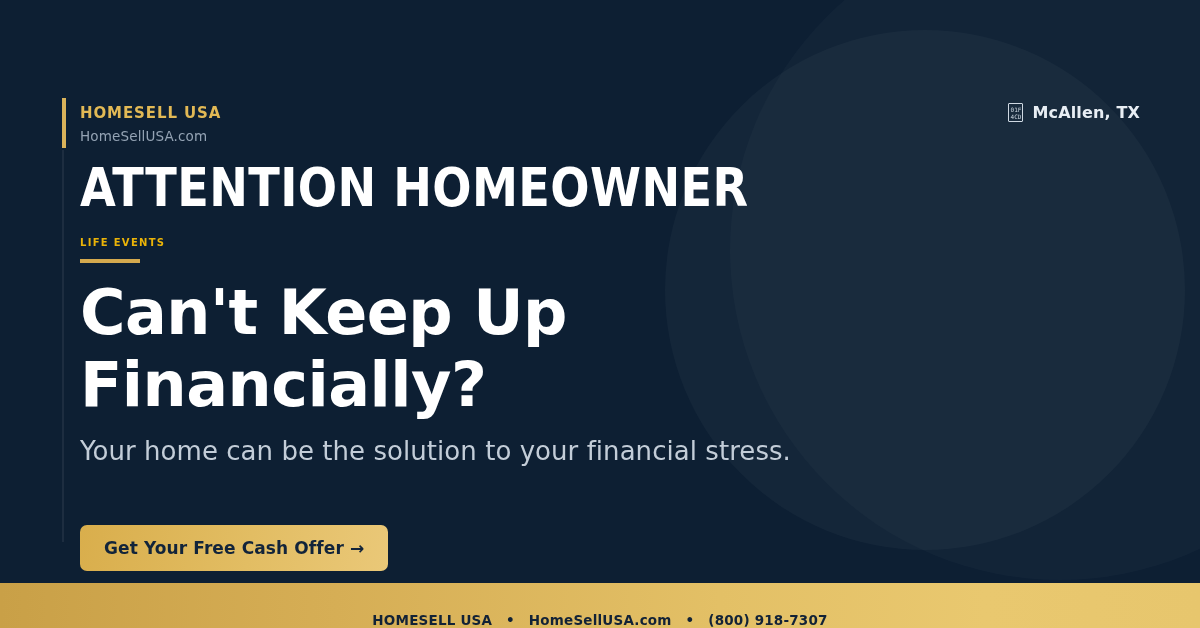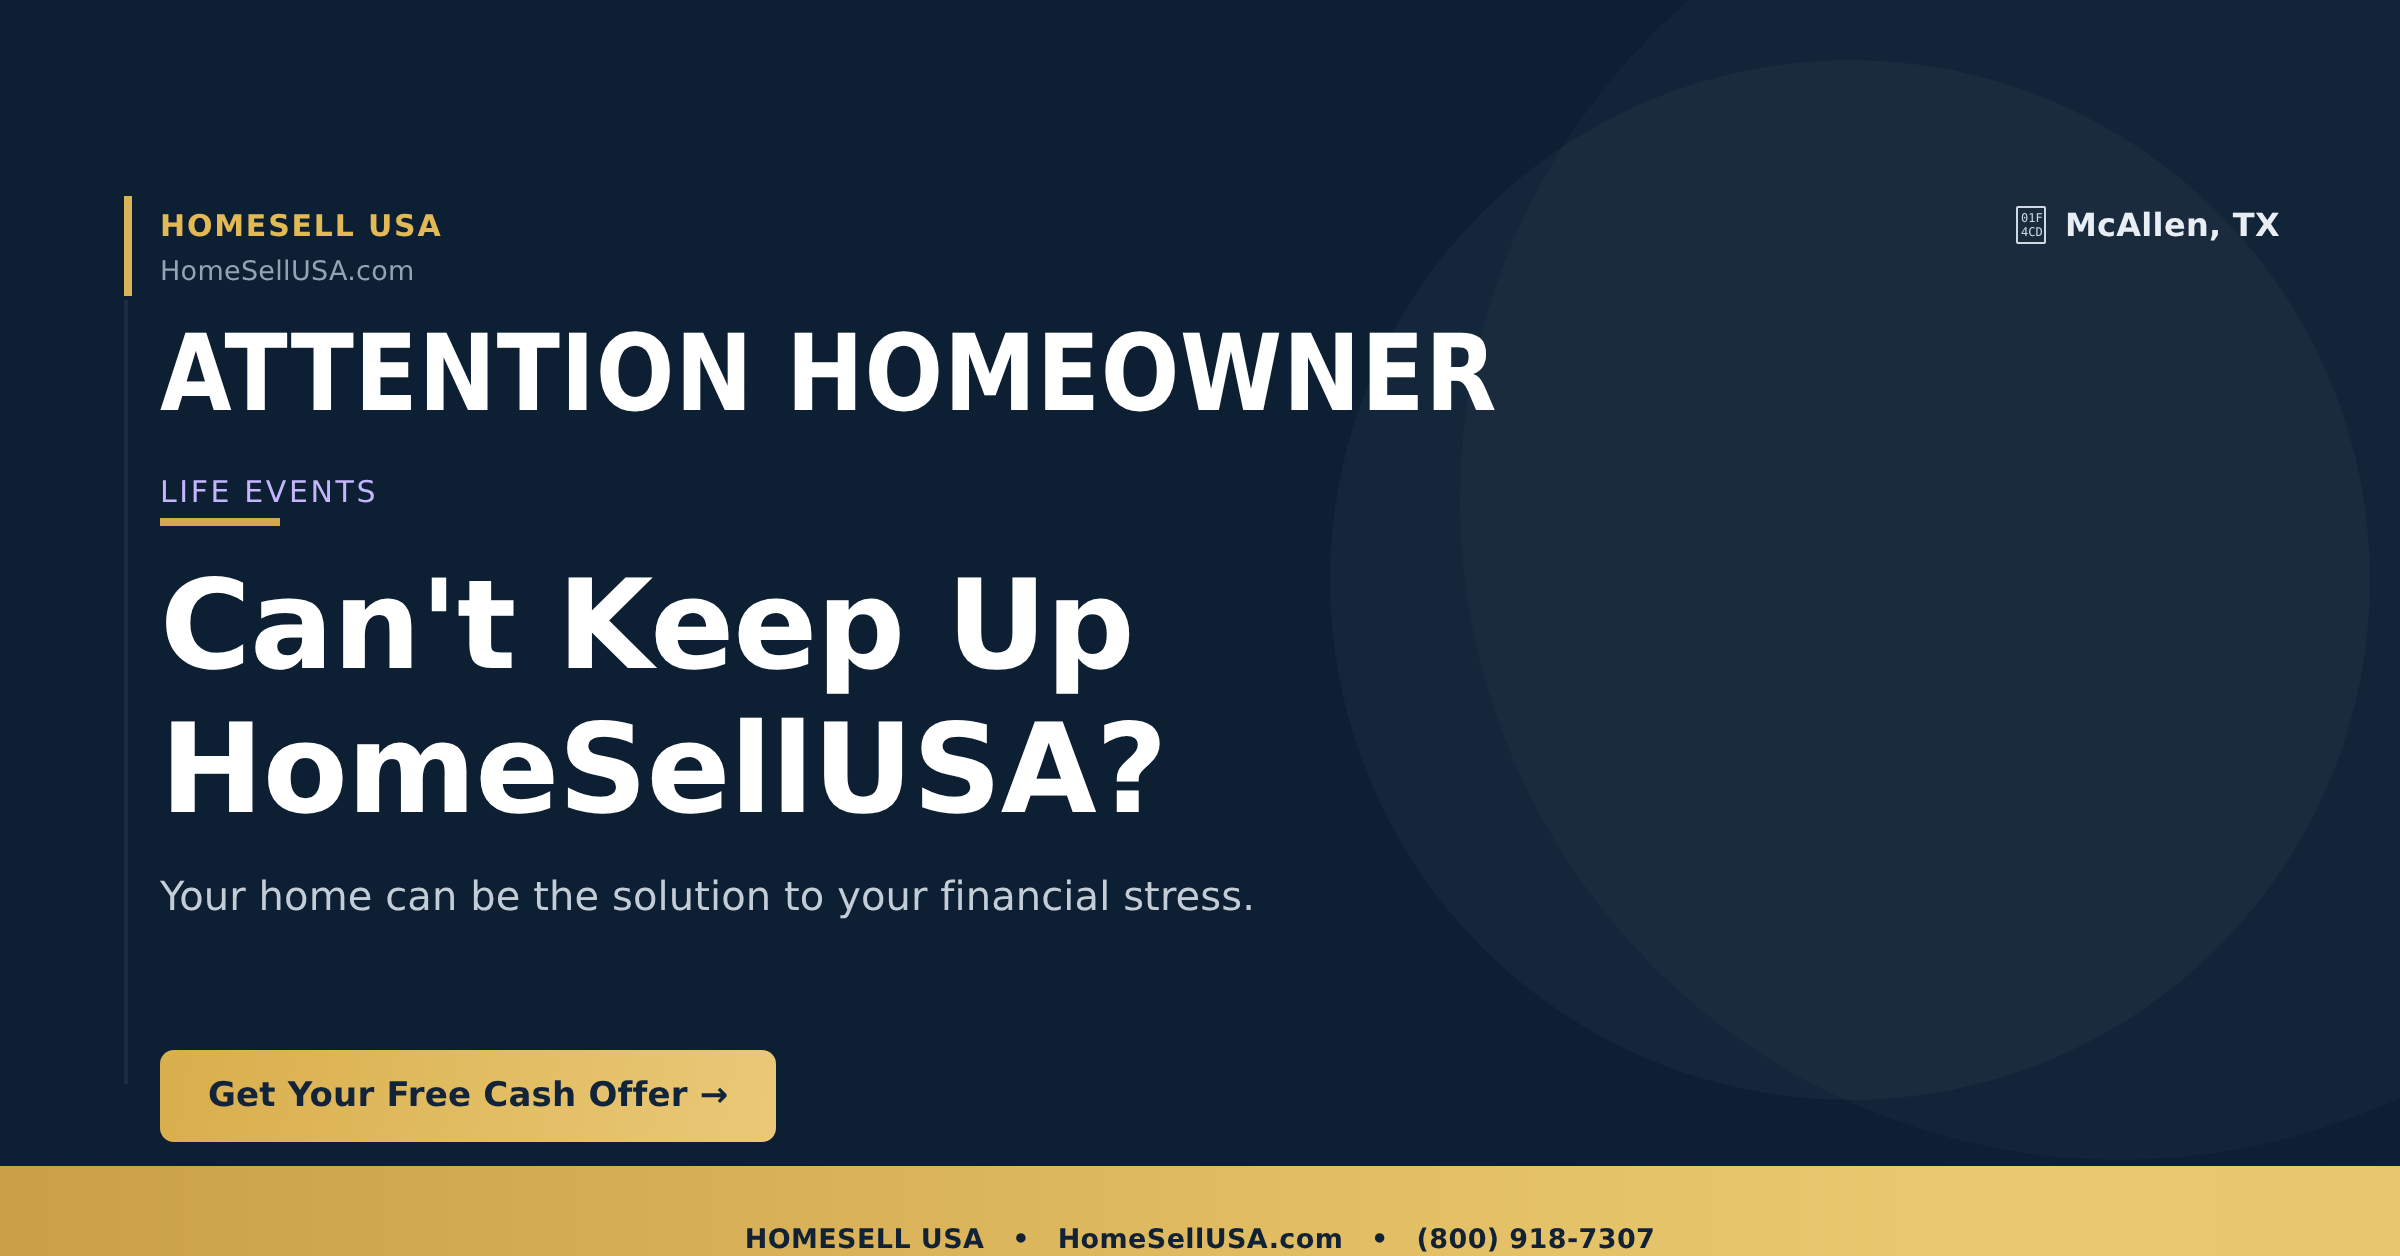--- a/index.html
+++ b/index.html
@@ -79,23 +79,23 @@
     color:#ffffff;
     letter-spacing:0.4px;
     line-height:1;
     transform:scaleX(0.97);
     transform-origin:left center;
     white-space:nowrap;
   }
 
   .eyebrow {
     position:absolute; left:0; top:237px;
-    font-size:15px; font-weight:normal;
+    font-size:10px; font-weight:bold;
     letter-spacing:1.3px;
-    color:#c4b5fd;
+    color:#eab308;
     font-family:"DejaVu Sans", sans-serif;
   }
   .eyebrow-rule {
     position:absolute; left:0; top:259px;
     width:60px; height:4px;
     background:#d4a94e;
   }
 
   .headline {
     position:absolute; left:0; top:277px;
@@ -103,21 +103,21 @@
     font-size:62px;
     font-weight:bold;
     color:#ffffff;
     line-height:1.16;
     letter-spacing:-0.5px;
     font-family:"DejaVu Sans", sans-serif;
   }
 
   .subhead {
     position:absolute; left:0; top:436px;
-    font-size:20px;
+    font-size:26px;
     color:#c3cdd8;
     letter-spacing:0.05px;
     font-family:"DejaVu Sans", sans-serif;
     text-align:right;
   }
 
   .cta {
     position:absolute; left:0; top:481px;
     display:inline-flex;
     align-items:center;
@@ -218,21 +218,21 @@
     <div class="brand-block">
       <div class="brand-name">HOMESELL USA</div>
       <div class="brand-site">HomeSellUSA.com</div>
     </div>
 
     <div class="attention">ATTENTION HOMEOWNER</div>
 
     <div class="eyebrow">LIFE EVENTS</div>
     <div class="eyebrow-rule"></div>
 
-    <div class="headline">Can't Keep Up HomeSellUSA?</div>
+    <div class="headline">Can't Keep Up Financially?</div>
 
     <div class="subhead">Your home can be the solution to your financial stress.</div>
 
     <button class="cta">Get Your Free Cash Offer →</button>
 
 
   </div>
 
   <div class="footer">
     <div class="footer-text">

